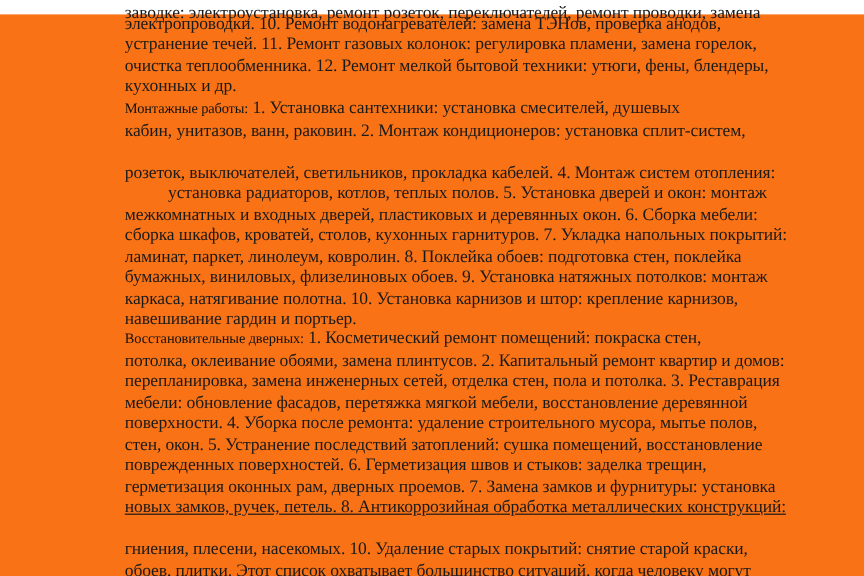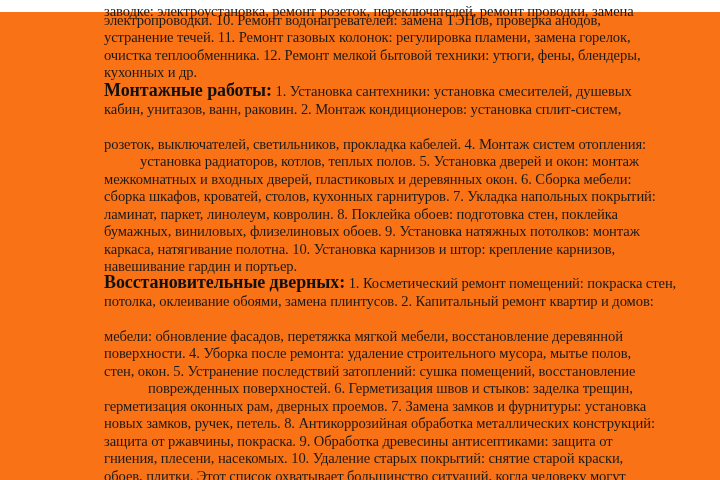--- a/index.html
+++ b/index.html
@@ -3,21 +3,21 @@
 <meta charset="utf-8">
 <style>
   html, body { margin:0; padding:0; background:#ffffff; }
   body { width:720px; height:480px; overflow:hidden; position:relative; }
   .page { position:absolute; left:0; top:12px; width:720px; height:480px; background:#f97316; }
   .line {
     position:absolute; left:104px; white-space:nowrap;
     font-family:"Liberation Serif", serif; font-size:14.6px; color:#1a1a1a;
     line-height:17px; letter-spacing:-0.1px;
   }
-  .line .h { font-weight:bold; font-size:18px; color:#111; }
+  .line .h { font-weight:normal; font-size:12px; color:#111; }
 </style>
 </head>
 <body>
 
 <div class="page" id="page">
     <div class="line" style="top: -9px;">заводке: электроустановка, ремонт розеток, переключателей, ремонт проводки, замена</div>
     <div class="line" style="top: 0px;">электропроводки. 10. Ремонт водонагревателей: замена ТЭНов, проверка анодов,</div>
     <div class="line" style="top: 17px;">устранение течей. 11. Ремонт газовых колонок: регулировка пламени, замена горелок,</div>
     <div class="line" style="top: 35px;">очистка теплообменника. 12. Ремонт мелкой бытовой техники: утюги, фены, блендеры,</div>
     <div class="line" style="top: 52px;">кухонных и др.</div>
@@ -26,23 +26,23 @@
     <div class="line" style="top: 124px;">розеток, выключателей, светильников, прокладка кабелей. 4. Монтаж систем отопления:</div>
     <div class="line" style="top: 141px; margin-left: 36px;">установка радиаторов, котлов, теплых полов. 5. Установка дверей и окон: монтаж</div>
     <div class="line" style="top: 159px;">межкомнатных и входных дверей, пластиковых и деревянных окон. 6. Сборка мебели:</div>
     <div class="line" style="top: 176px; text-align: center;">сборка шкафов, кроватей, столов, кухонных гарнитуров. 7. Укладка напольных покрытий:</div>
     <div class="line" style="top: 194px; font-family: Liberation Serif, serif;">ламинат, паркет, линолеум, ковролин. 8. Поклейка обоев: подготовка стен, поклейка</div>
     <div class="line" style="top: 211px;">бумажных, виниловых, флизелиновых обоев. 9. Установка натяжных потолков: монтаж</div>
     <div class="line" style="top: 229px;">каркаса, натягивание полотна. 10. Установка карнизов и штор: крепление карнизов,</div>
     <div class="line" style="top: 246px; text-align: center;">навешивание гардин и портьер.</div>
     <div class="line" style="top: 262px;"><span class="h">Восстановительные дверных:</span><span> 1. Косметический ремонт помещений: покраска стен,</span></div>
     <div class="line" style="top: 281px; font-family: Liberation Serif, serif;">потолка, оклеивание обоями, замена плинтусов. 2. Капитальный ремонт квартир и домов:</div>
+    <div class="line" style="top: 298px;">перепланировка, замена инженерных сетей, отделка стен, пола и потолка. 3. Реставрация</div>
     <div class="line" style="top: 316px;">мебели: обновление фасадов, перетяжка мягкой мебели, восстановление деревянной</div>
     <div class="line" style="top: 333px;">поверхности. 4. Уборка после ремонта: удаление строительного мусора, мытье полов,</div>
     <div class="line" style="top: 351px;">стен, окон. 5. Устранение последствий затоплений: сушка помещений, восстановление</div>
-    <div class="line" style="top: 368px; margin-left: 44px;">поврежденных поверхностей. 6. Герметизация швов и стыков: заделка трещин,</div>
+    <div class="line" style="top: 368px;">поврежденных поверхностей. 6. Герметизация швов и стыков: заделка трещин,</div>
     <div class="line" style="top: 386px;">герметизация оконных рам, дверных проемов. 7. Замена замков и фурнитуры: установка</div>
-    <div class="line" style="top: 403px;">новых замков, ручек, петель. 8. Антикоррозийная обработка металлических конструкций:</div>
-    <div class="line" style="top: 421px;">защита от ржавчины, покраска. 9. Обработка древесины антисептиками: защита от</div>
+    <div class="line" style="top: 403px; text-decoration: underline;">новых замков, ручек, петель. 8. Антикоррозийная обработка металлических конструкций:</div>
     <div class="line" style="top: 438px;">гниения, плесени, насекомых. 10. Удаление старых покрытий: снятие старой краски,</div>
     <div class="line" style="top: 456px;">обоев, плитки. Этот список охватывает большинство ситуаций, когда человеку могут</div>
     <div class="line" style="top: 473px;">понадобиться услуги специалистов по ремонту, монтажу и восстановлению различных</div>
   </div>
 
 </body></html>

